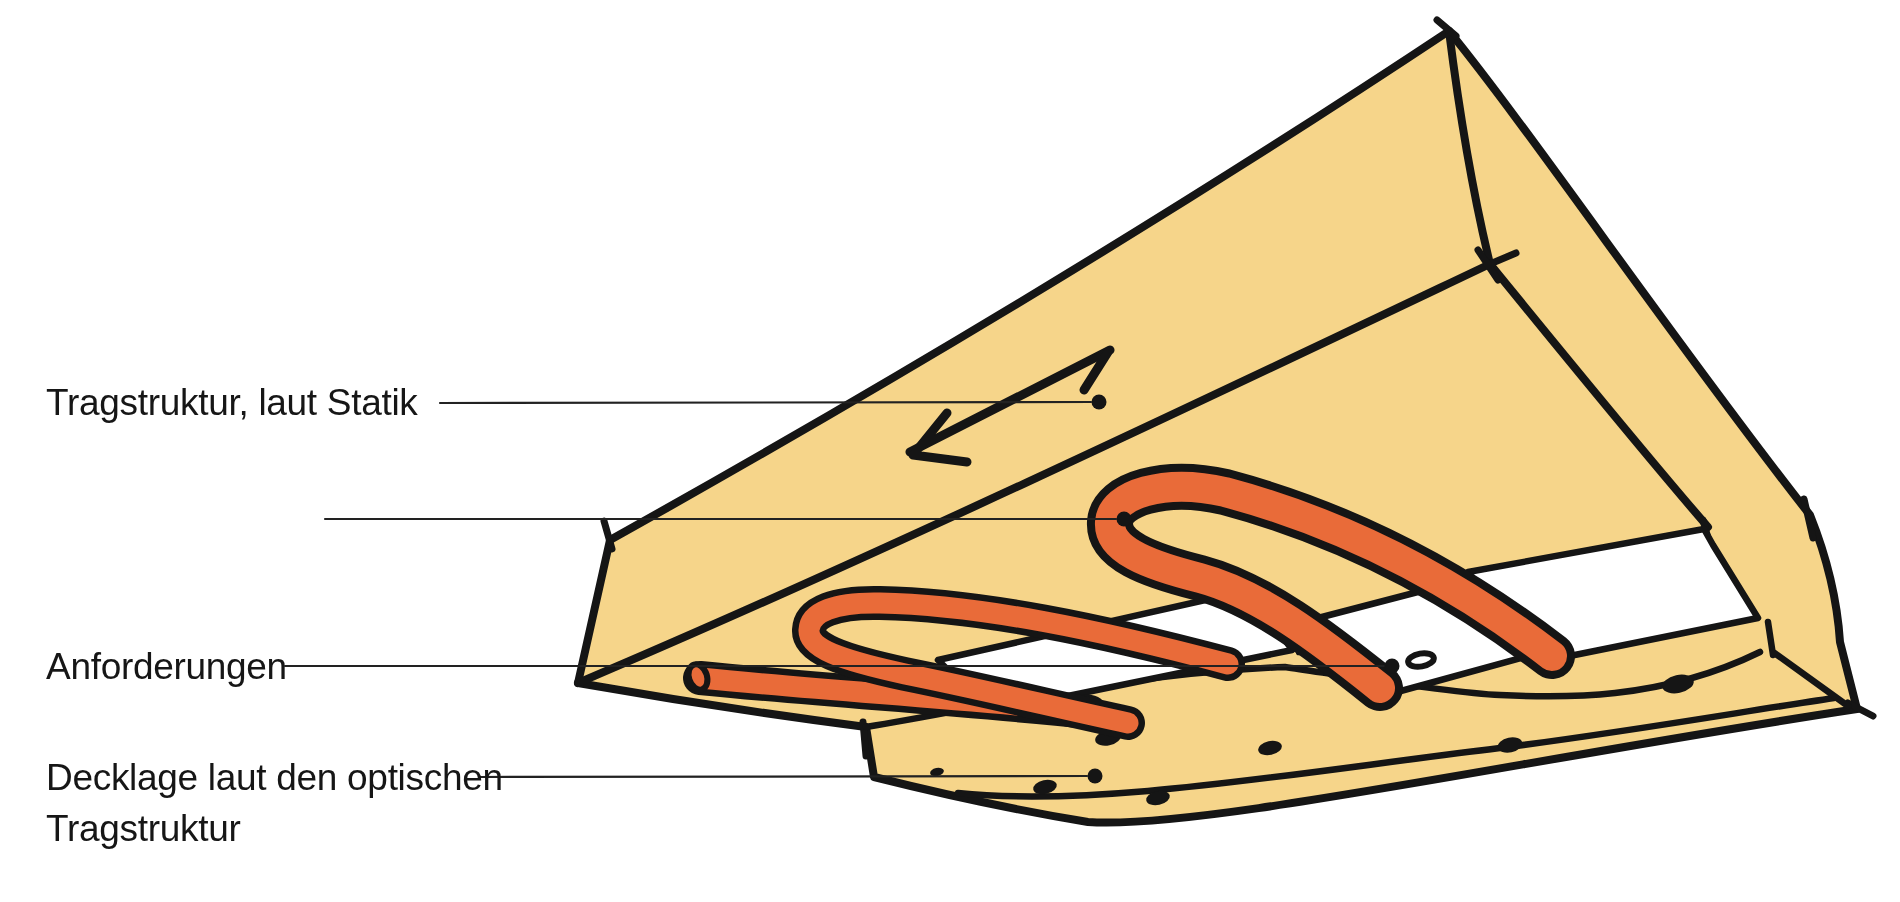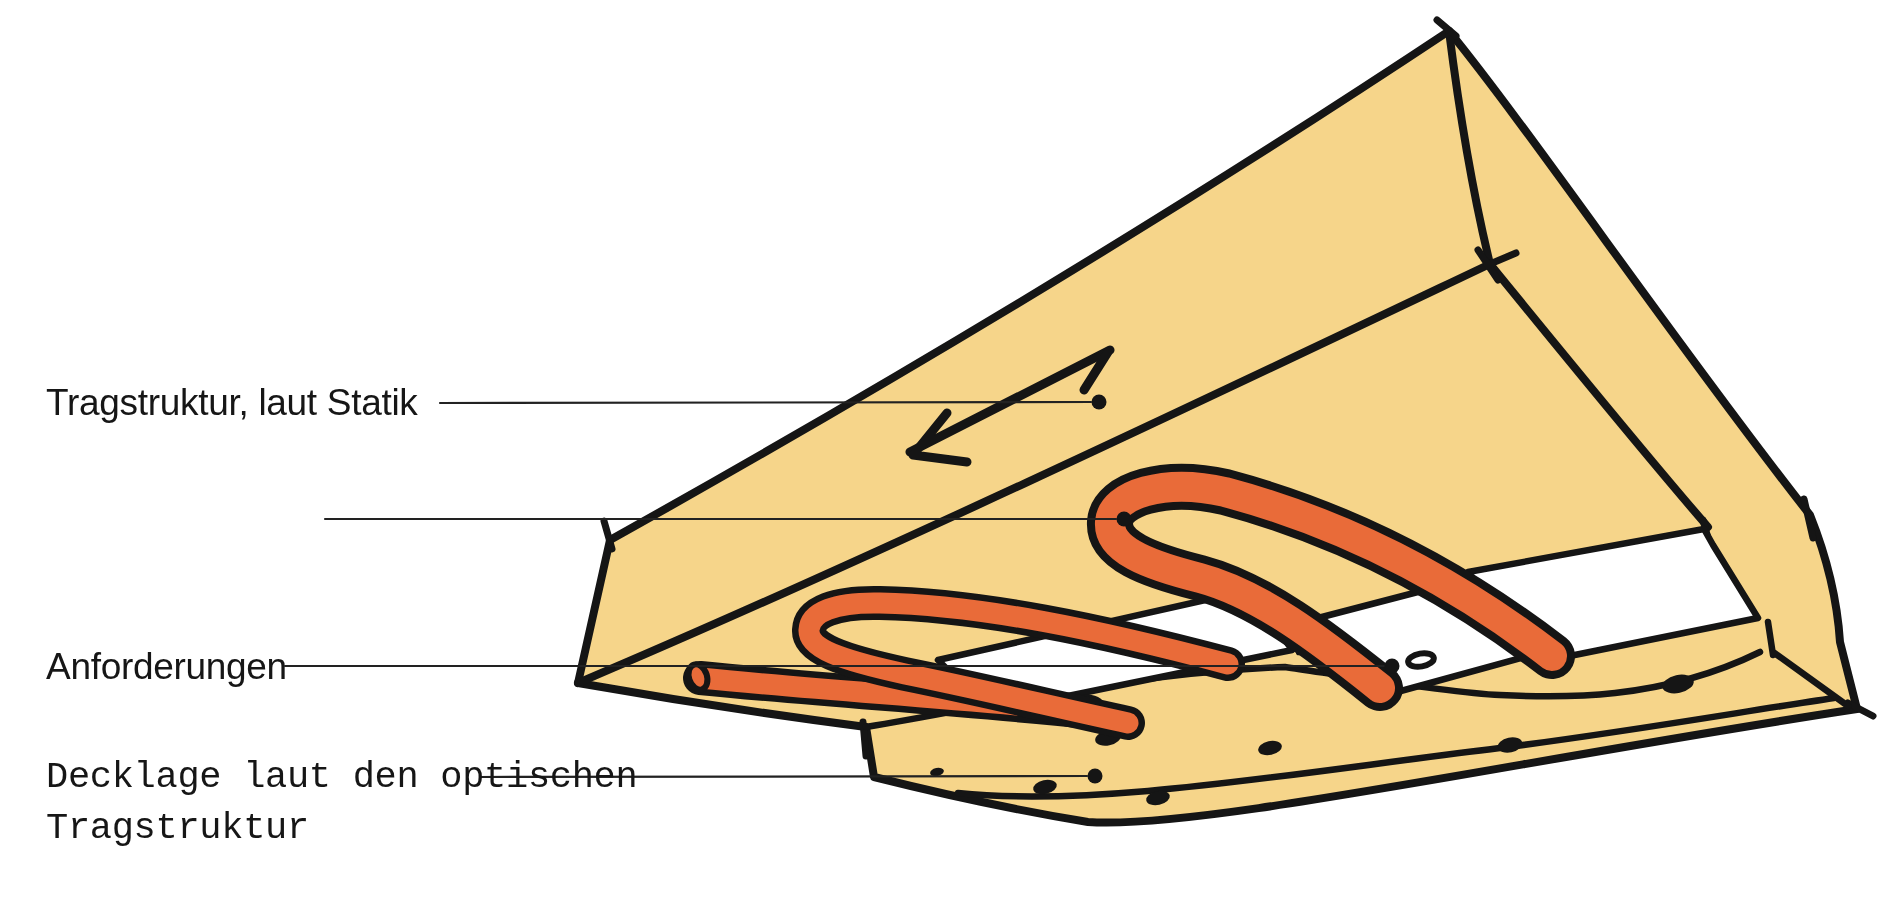--- a/index.html
+++ b/index.html
@@ -104,18 +104,18 @@
     </g>
   </svg>
 
   <div class="label" style="left:46px;top:377px;">Tragstruktur, laut Statik</div>
 
   <div class="label" style="left:46px;top:494px;">
   </div>
 
   <div class="label" style="left:46px;top:641px;">Anforderungen</div>
 
-  <div class="label" style="left:46px;top:752px;font-family:Liberation Mono, monospace;">
+  <div class="label" style="left:46px;top:752px;">
     <span>Decklage laut den optischen</span>
     <span>Tragstruktur</span>
   </div>
 
 </div>
 
 </body></html>

